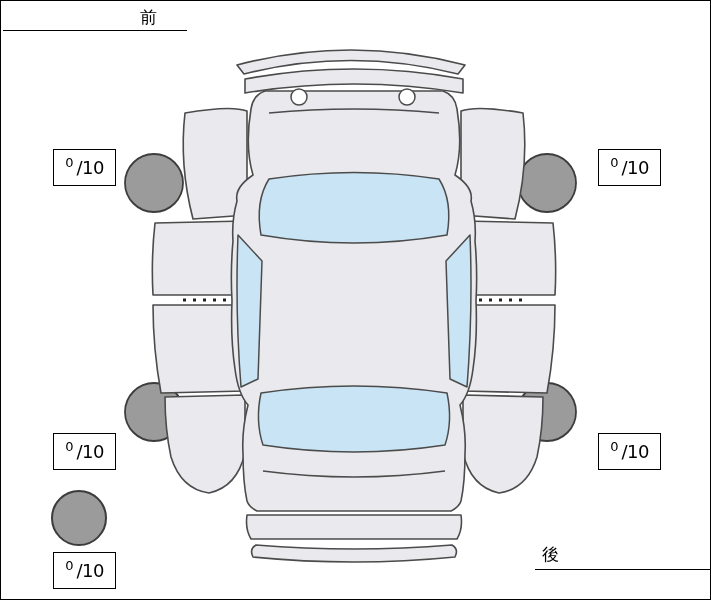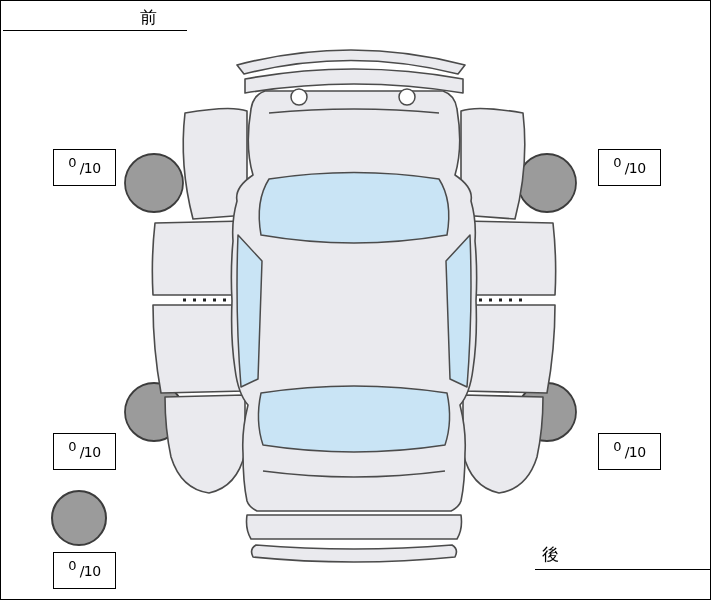--- a/index.html
+++ b/index.html
@@ -38,21 +38,21 @@
     border-top:1.5px solid var(--ink);
   }
   .score-box{
     position:absolute;
     width:63px;height:37px;
     background:#fff;
     border:1px solid var(--ink);
     display:flex;align-items:center;justify-content:center;
   }
   .score-box .num{font-size:13px;transform:translateY(-5px);margin-right:3px}
-  .score-box .den{font-size:14px;letter-spacing:-0.5px}
+  .score-box .den{font-size:18px;letter-spacing:-0.5px}
   .spare-tire{
     position:absolute;
     width:56px;height:56px;border-radius:50%;
     background:var(--wheel);
     border:2px solid #3c3c3c;
   }
   .pos-fl{left:52px;top:148px}
   .pos-fr{left:597px;top:148px}
   .pos-rl{left:52px;top:432px}
   .pos-rr{left:597px;top:432px}

